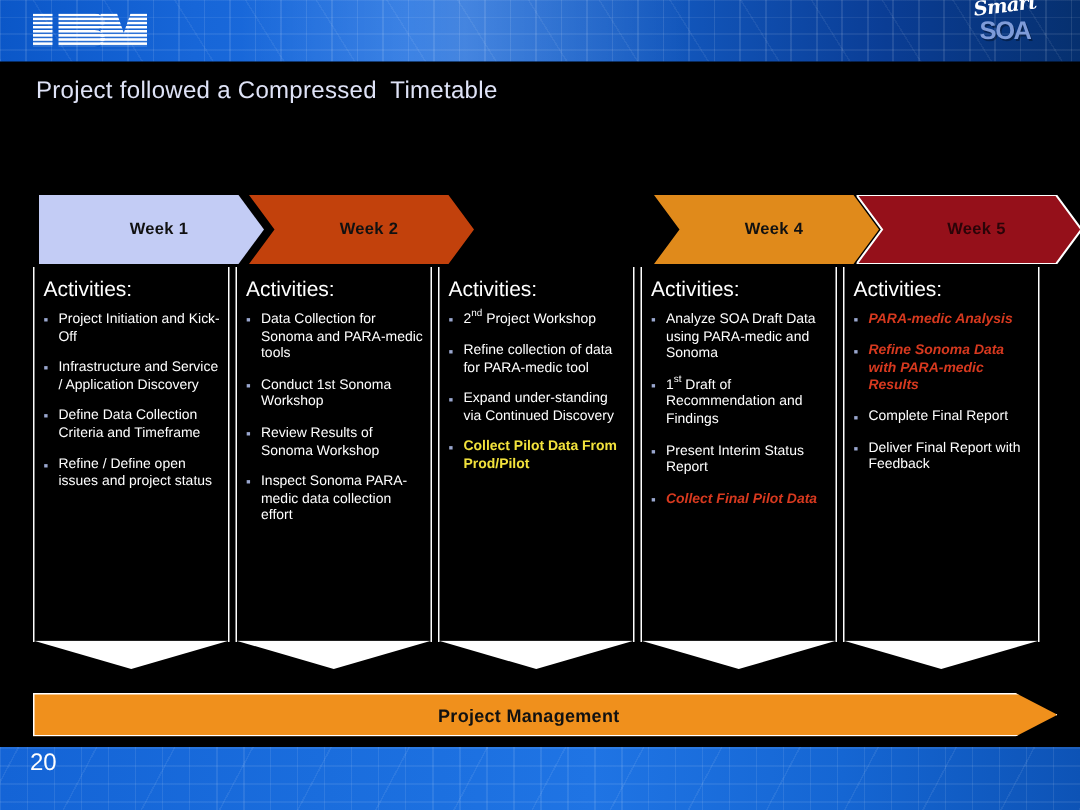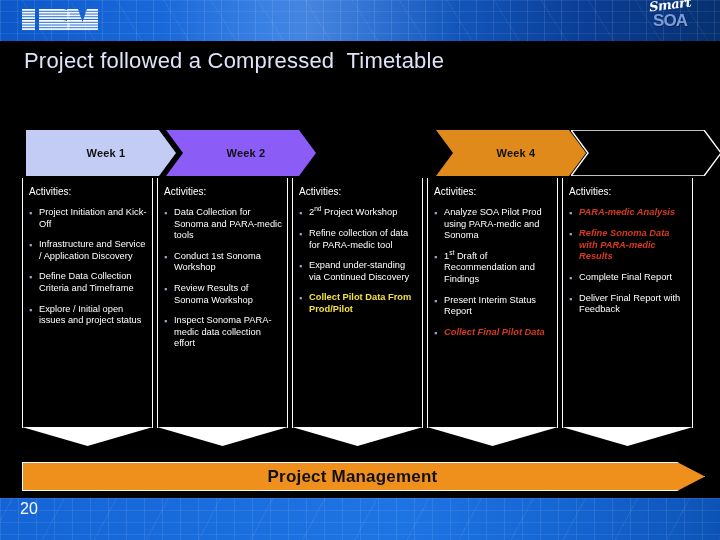--- a/index.html
+++ b/index.html
@@ -39,21 +39,21 @@
   }
   .smartsoa .soa{
     font-family:"Liberation Sans",sans-serif;font-weight:bold;
     font-size:17px;line-height:24px;color:#7e9bd9;letter-spacing:-1px;
     margin-top:-2px;text-shadow:1px 1px 0 rgba(0,0,0,.35);
   }
 
   
   .title{
     position:absolute;left:24px;top:47px;width:660px;
-    color:#dfe3f7;font-size:22px;line-height:28px;font-weight:normal;
+    color:#dfe3f7;font-size:16px;line-height:28px;font-weight:normal;
     letter-spacing:.2px;white-space:pre;
   }
 
   
   .chevrow{position:absolute;left:4px;top:130px;width:720px;height:46px;}
   .chev{
     position:absolute;top:0;height:46px;
     display:flex;align-items:center;justify-content:center;
     clip-path:polygon(0 0, calc(100% - 17px) 0, 100% 50%, calc(100% - 17px) 100%, 0 100%, 17px 50%);
   }
@@ -76,21 +76,21 @@
     border-left:1px solid #ffffff;border-right:1px solid #ffffff;
     box-sizing:border-box;
   }
   
   .wedge{
     position:absolute;left:0;bottom:-18px;width:131px;height:19px;
     background:#ffffff;
     clip-path:polygon(0 0, 100% 0, 50% 100%);
   }
   .colinner{position:absolute;left:0;top:0;width:131px;padding:8px 6px 0 7px;box-sizing:border-box;}
-  .acthead{color:#ffffff;font-size:10px;line-height:12px;margin-bottom:9px;}
+  .acthead{color:#ffffff;font-size:14px;line-height:12px;margin-bottom:9px;}
   .item{
     display:flex;margin-bottom:9px;line-height:11.5px;
   }
   .bullet{
     color:#9aa7cf;font-size:9px;line-height:12px;width:10px;flex:0 0 10px;
   }
   .itxt{
     color:#ffffff;font-size:9.3px;line-height:11.6px;flex:1 1 auto;
   }
   .itxt sup{font-size:6.6px;vertical-align:super;line-height:0;}
@@ -98,21 +98,21 @@
   .hl-red{color:#d7391f;font-weight:bold;font-style:italic;}
 
   
   .pmbar{
     position:absolute;left:22px;top:462px;width:683px;height:29px;
     background:#f0901c;border:1px solid #ffffff;box-sizing:border-box;
     clip-path:polygon(0 0, calc(100% - 28px) 0, 100% 50%, calc(100% - 28px) 100%, 0 100%);
     display:flex;align-items:center;justify-content:center;
   }
   .pmbar .pmtxt{
-    font-size:17px;font-weight:bold;color:#111;margin-right:22px;letter-spacing:.2px;
+    font-size:12px;font-weight:bold;color:#111;margin-right:22px;letter-spacing:.2px;
   }
 
   
   .footer{
     position:absolute;left:0;bottom:0;width:720px;height:42px;
     background:linear-gradient(90deg,#1464d6 0%,#1a6ddd 30%,#1f74e4 55%,#1566d3 78%,#0d53b6 100%);
     overflow:hidden;
   }
   .footer .grid{
     position:absolute;inset:0;
@@ -156,29 +156,32 @@
   </div>
 
   <div class="title">Project followed a Compressed  Timetable</div>
 
   <div class="chevrow">
 
     <div class="chev first onlight" style="left:22px;width:150px;background:#c3ccf5;">
       <span class="lbl">Week 1</span>
     </div>
 
-    <div class="chev onlight" style="left:162px;width:150px;background:#8b5cf6;">
+    <div class="chev onlight" style="left:162px;width:150px;background:#c2410c;">
       <span class="lbl">Week 2</span>
     </div>
 
 
     <div class="chev onlight" style="left:432px;width:150px;background:#e08a1b;">
       <span class="lbl">Week 4</span>
     </div>
 
+    <div class="chev ondark" style="left:567px;width:150px;background:#95101a;border:0;">
+      <span class="lbl">Week 5</span>
+    </div>
 
     <svg style="position:absolute;left:567px;top:0;width:150px;height:46px;pointer-events:none;" viewBox="0 0 150 46">
       <polygon points="0,0 133,0 150,23 133,46 0,46 17,23" fill="none" stroke="#ffffff" stroke-width="1.4"></polygon>
     </svg>
   </div>
 
   <div class="cols">
 
     <div class="col" style="left:22px;">
       <div class="colbox"></div>
@@ -192,21 +195,21 @@
         <div class="item">
           <span class="bullet">▪</span>
           <span class="itxt">Infrastructure and Service / Application Discovery</span>
         </div>
         <div class="item">
           <span class="bullet">▪</span>
           <span class="itxt">Define Data Collection Criteria and Timeframe</span>
         </div>
         <div class="item">
           <span class="bullet">▪</span>
-          <span class="itxt">Explore / Initial open issues and project status</span>
+          <span class="itxt">Refine / Define open issues and project status</span>
         </div>
       </div>
     </div>
 
     <div class="col" style="left:157px;">
       <div class="colbox"></div>
       <div class="wedge"></div>
       <div class="colinner">
         <div class="acthead">Activities:</div>
         <div class="item">
@@ -252,21 +255,21 @@
       </div>
     </div>
 
     <div class="col" style="left:427px;">
       <div class="colbox"></div>
       <div class="wedge"></div>
       <div class="colinner">
         <div class="acthead">Activities:</div>
         <div class="item">
           <span class="bullet">▪</span>
-          <span class="itxt">Analyze SOA Pilot Prod using PARA-medic and Sonoma</span>
+          <span class="itxt">Analyze SOA Draft Data using PARA-medic and Sonoma</span>
         </div>
         <div class="item">
           <span class="bullet">▪</span>
           <span class="itxt"><span>1</span><sup>st</sup><span> Draft of Recommendation and Findings</span></span>
         </div>
         <div class="item">
           <span class="bullet">▪</span>
           <span class="itxt">Present Interim Status Report</span>
         </div>
         <div class="item">

